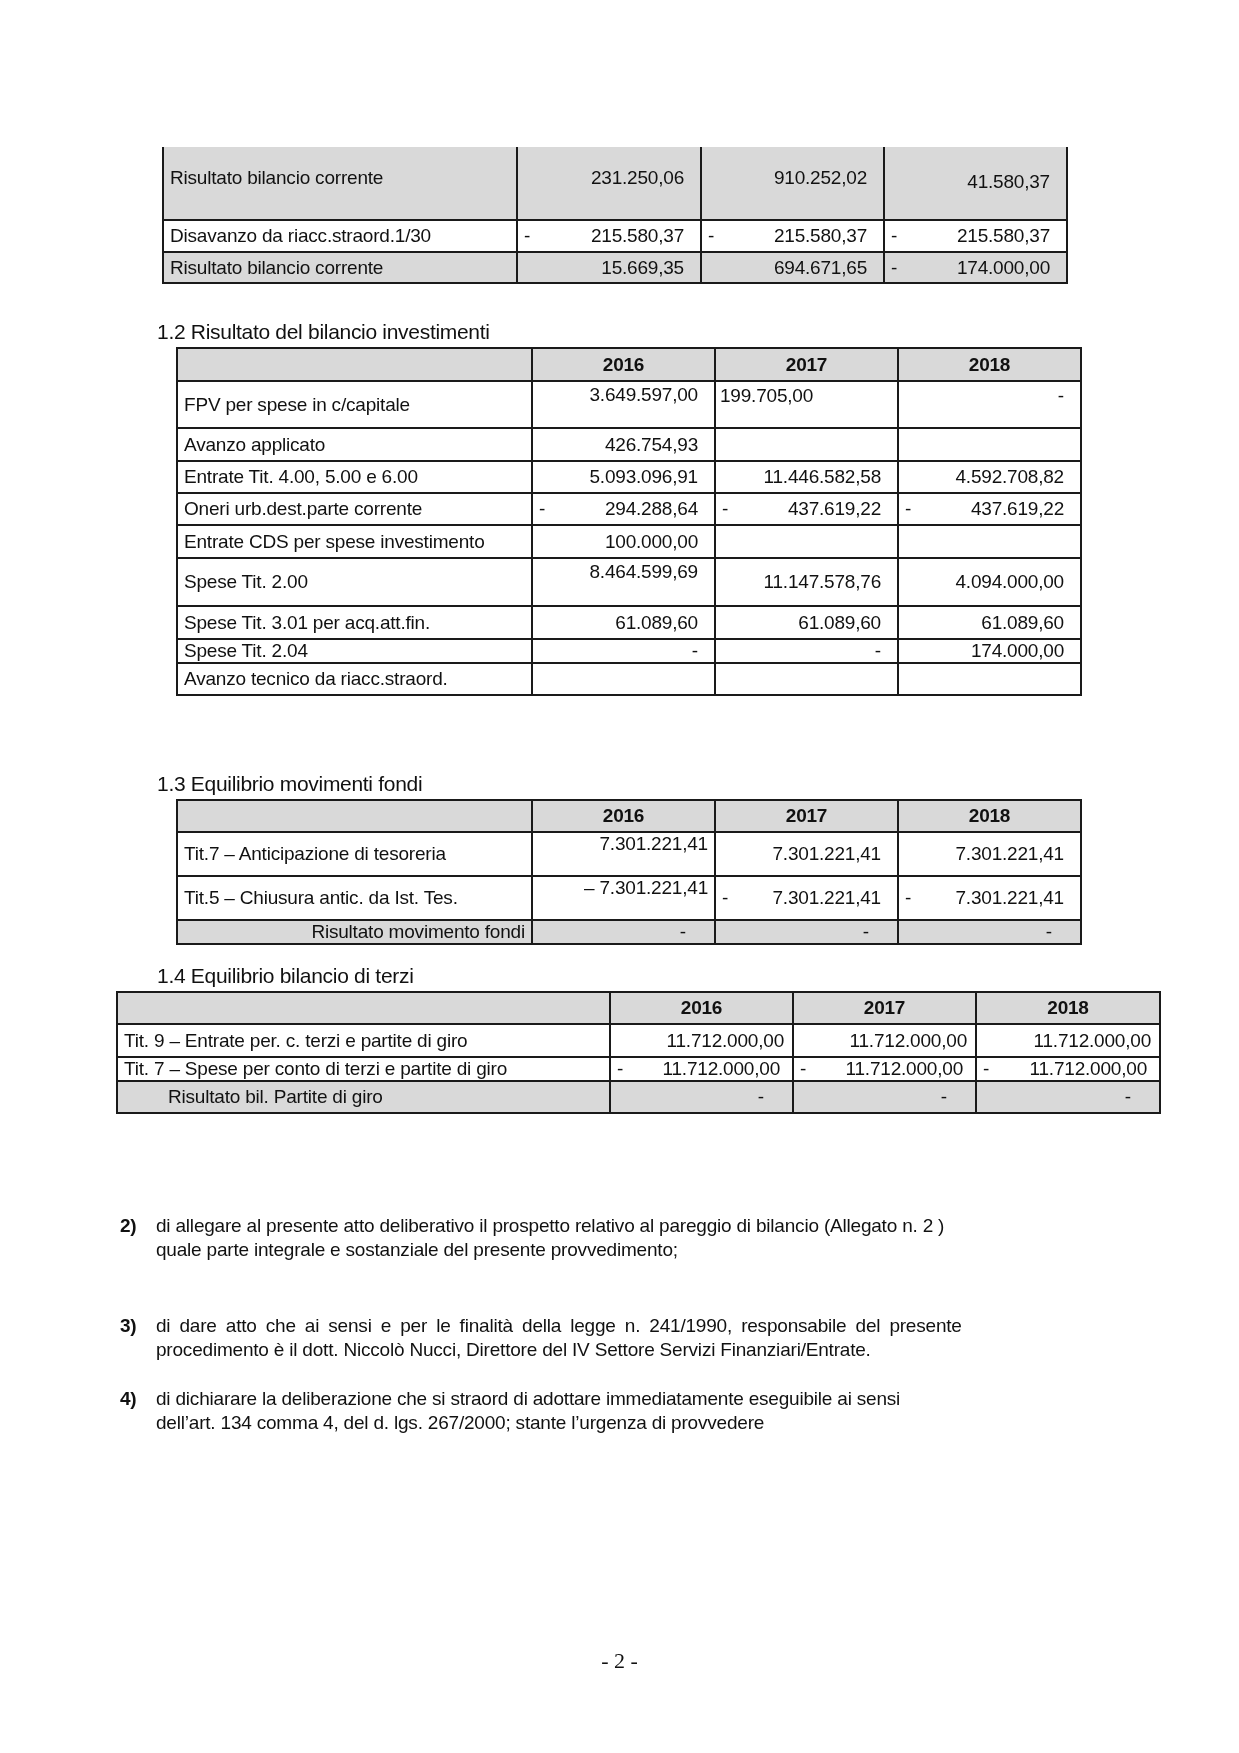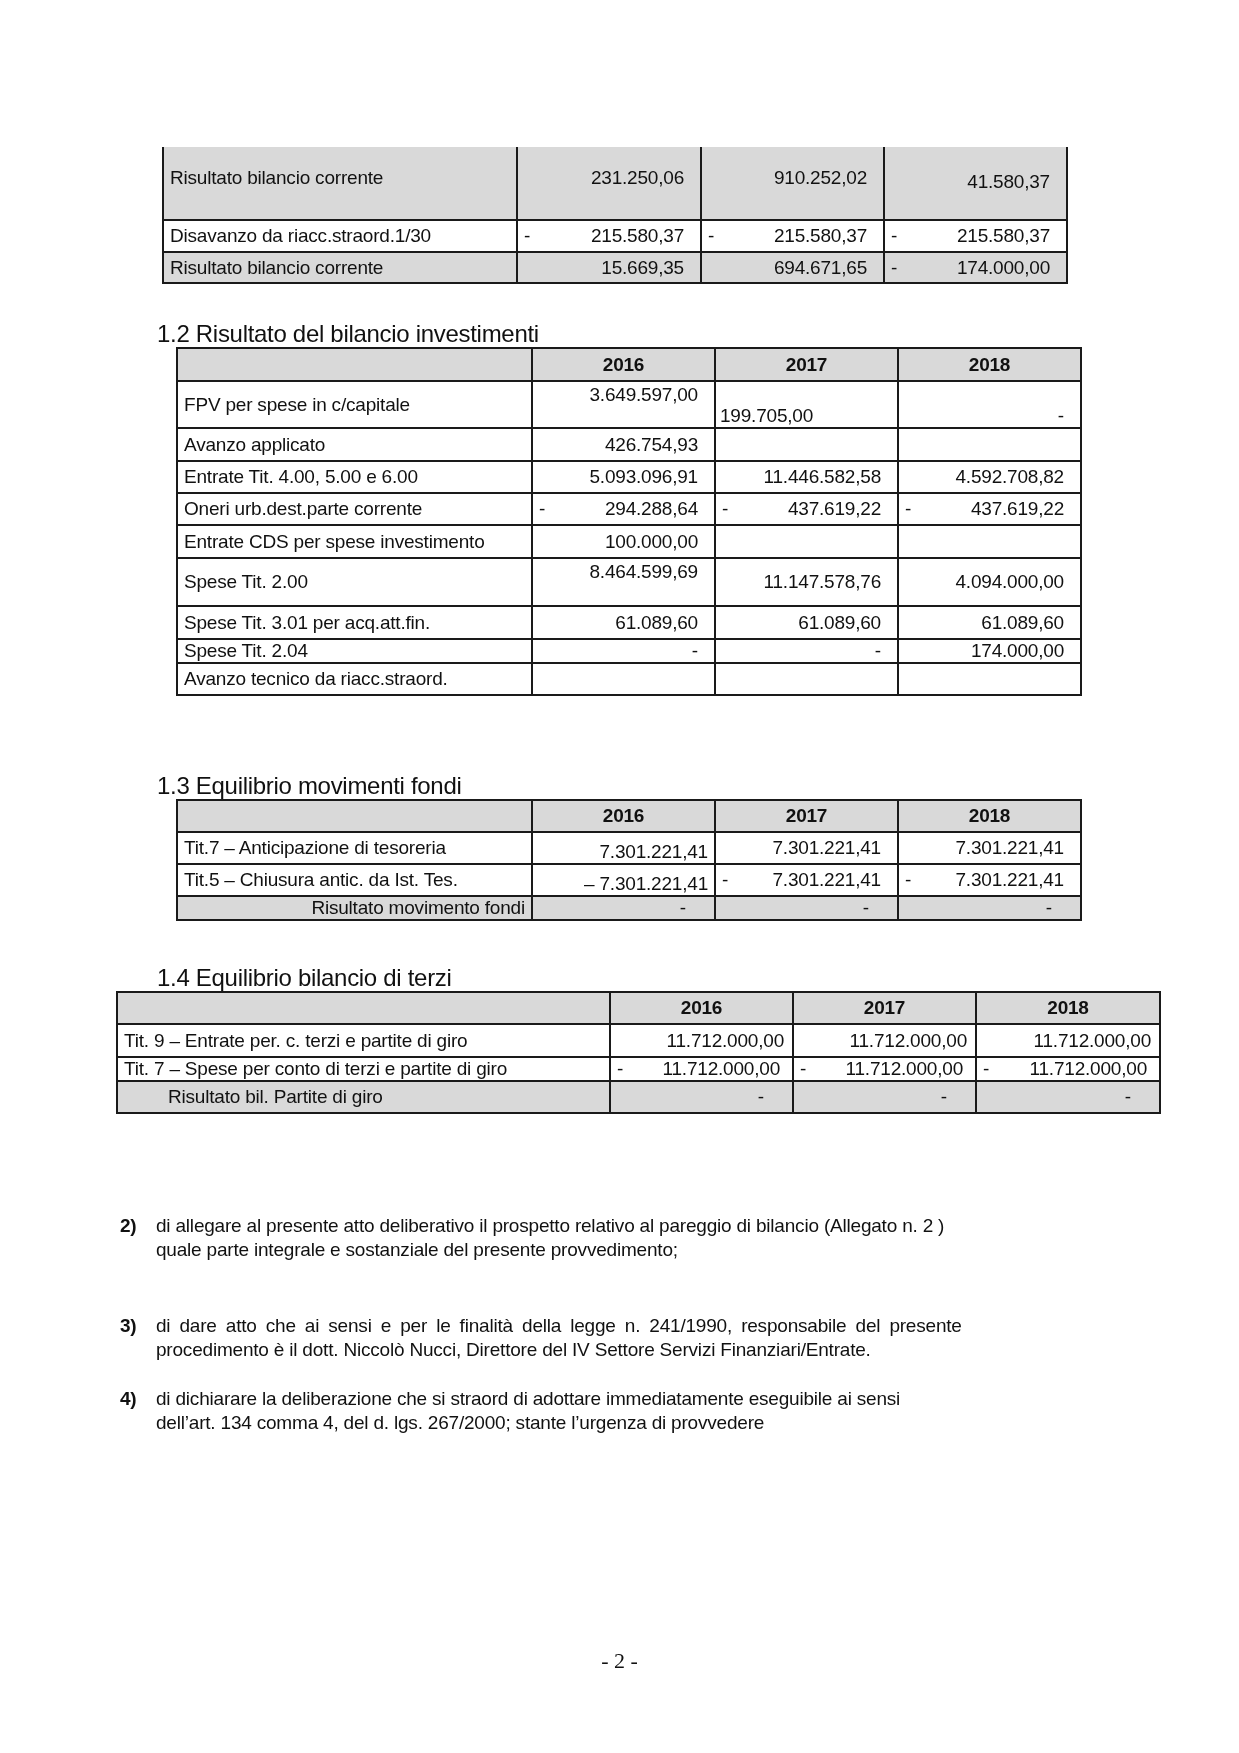--- a/index.html
+++ b/index.html
@@ -7,25 +7,25 @@
          font-family: "Liberation Sans", "DejaVu Sans", sans-serif; color: #111; }
   table.fin { position: absolute; border-collapse: collapse; table-layout: fixed;
               font-size: 19px; letter-spacing: -0.2px; }
   table.fin td { border: 2px solid #1a1a1a; padding: 0 6px; white-space: nowrap;
                  overflow: hidden; vertical-align: middle; }
   table.fin tr.shade td { background: #d9d9d9; }
   table.fin tr.hdr td { background: #d9d9d9; font-weight: bold; text-align: center; }
   td.num { position: relative; text-align: right; padding-right: 16px !important; }
   td.num .neg { position: absolute; left: 6px; }
   td.num.top { vertical-align: top; padding-top: 2px; }
-  td.num.bot { vertical-align: bottom; padding-bottom: 0; border-radius: 15px; }
+  td.num.bot { vertical-align: bottom; padding-bottom: 20px; border-radius: 15px; }
   td.num.lft { text-align: left; padding-left: 4px !important; }
   td.lbl-right { text-align: right; }
   td.lbl-indent { padding-left: 50px !important; }
-  .section-title { position: absolute; font-size: 24px; letter-spacing: -0.3px; }
+  .section-title { position: absolute; font-size: 21px; letter-spacing: -0.3px; }
   .item { position: absolute; left: 120px; width: 1000px; font-size: 19px; line-height: 24px; letter-spacing: -0.2px; }
   .item .num-label { position: absolute; left: 0; font-weight: bold; }
   .item .txt { margin-left: 36px; display: block; }
   .page-num { position: absolute; top: 1648px; left: 0; width: 1239px; text-align: center;
               font-family: "Liberation Serif", "DejaVu Serif", serif; font-size: 22px; }
   
   #t1 tr:first-child td { border-top: none; }
 </style>
 </head>
 <body>

